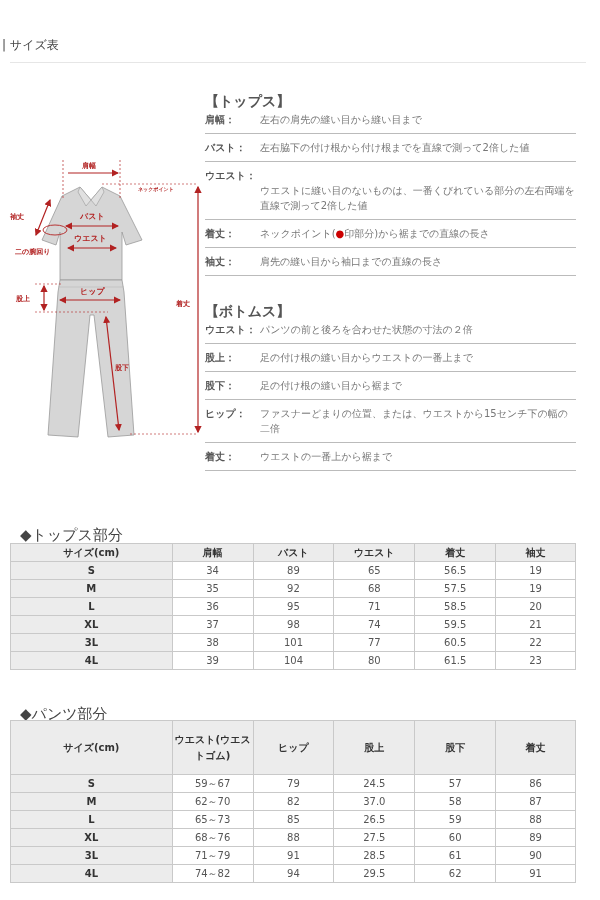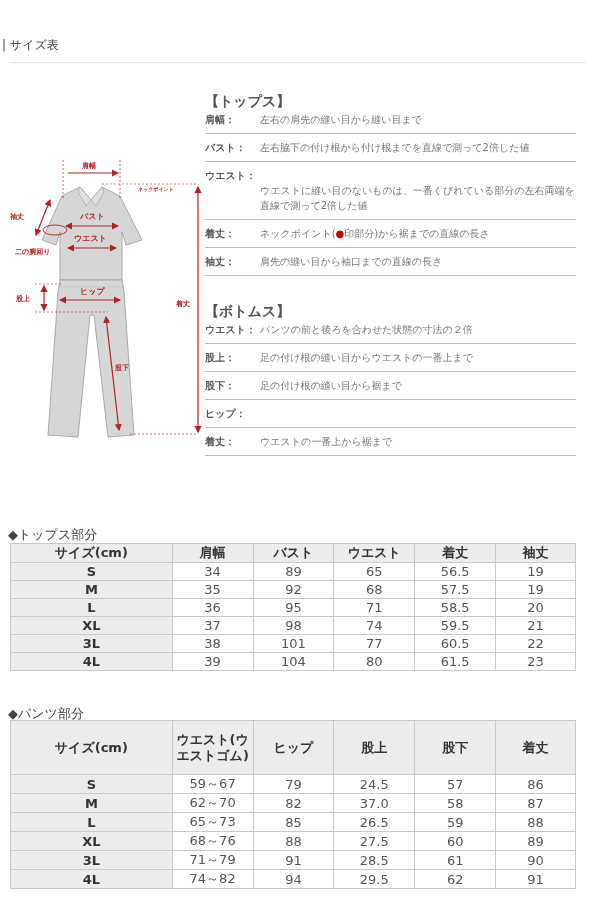--- a/index.html
+++ b/index.html
@@ -9,29 +9,29 @@
   .page-title { position: absolute; left: 2px; top: 37px; font-size: 12px; color: #444; }
   .title-rule { position: absolute; left: 10px; top: 62px; width: 576px; height: 1px; background: #e6e6e6; }
 
   
   .illustration { position: absolute; left: 0; top: 140px; width: 205px; height: 300px; }
   .illustration svg { width: 205px; height: 300px; display: block; }
 
   
   .desc { position: absolute; left: 205px; top: 92px; width: 371px; font-size: 10px; color: #777; }
   .desc .section-head { font-weight: bold; color: #555; font-size: 14px; height: 18px; line-height: 18px; }
-  .desc .row { display: flex; border-bottom: 1px solid #bbb; padding: 6px 0 6px 0; line-height: 15px; }
+  .desc .row { display: flex; border-bottom: 1px solid #bbb; padding: 6px 0 6px 0; line-height: 15px; justify-content: center; }
   .desc .row .term { width: 55px; flex-shrink: 0; color: #555; font-weight: bold; }
   .desc .row .def { flex: 1; color: #777; }
   .desc .row .dot { color: #cc0000; }
   .desc .gap { height: 26px; }
 
   
-  .table-caption { position: absolute; left: 8px; font-size: 13px; color: #444; text-align: right; }
-  table.size-table { position: absolute; left: 10px; width: 566px; border-collapse: collapse; font-size: 13px; }
+  .table-caption { position: absolute; left: 20px; font-size: 15px; color: #444; text-align: right; }
+  table.size-table { position: absolute; left: 10px; width: 566px; border-collapse: collapse; font-size: 10px; }
   table.size-table th, table.size-table td { border: 1px solid #c9c9c9; text-align: center; height: 18px; padding: 0; }
   table.size-table th { background: #ececec; color: #333; font-weight: bold; }
   table.size-table td { color: #555; background: #fff; }
   table.size-table td.size-col { background: #ececec; color: #333; font-weight: bold; }
   #tops-table { top: 543px; }
   #pants-table { top: 720px; }
   #pants-table thead th { height: 54px; line-height: 16px; }
 </style>
 </head>
 <body>
@@ -136,20 +136,21 @@
   <div class="row">
     <span class="term">股上：</span>
     <span class="def">足の付け根の縫い目からウエストの一番上まで</span>
   </div>
   <div class="row">
     <span class="term">股下：</span>
     <span class="def">足の付け根の縫い目から裾まで</span>
   </div>
   <div class="row">
     <span class="term">ヒップ：</span>
+    <span class="def">ファスナーどまりの位置、または、ウエストから15センチ下の幅の二倍</span>
   </div>
   <div class="row">
     <span class="term">着丈：</span>
     <span class="def">ウエストの一番上から裾まで</span>
   </div>
 </div>
 
 <div class="table-caption" style="top:526px;">◆トップス部分</div>
 <table class="size-table" id="tops-table">
   <colgroup>

